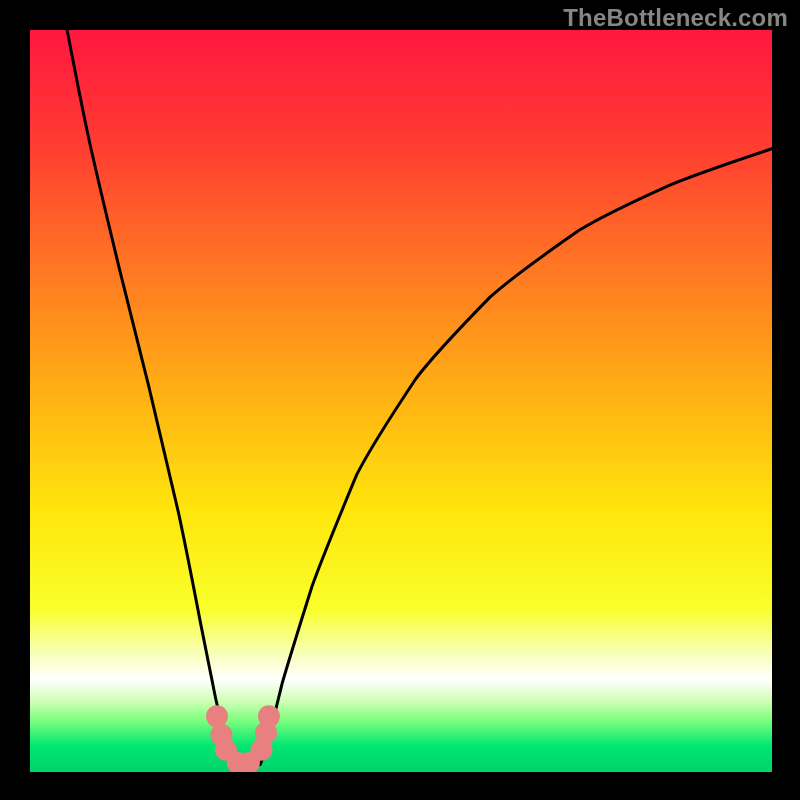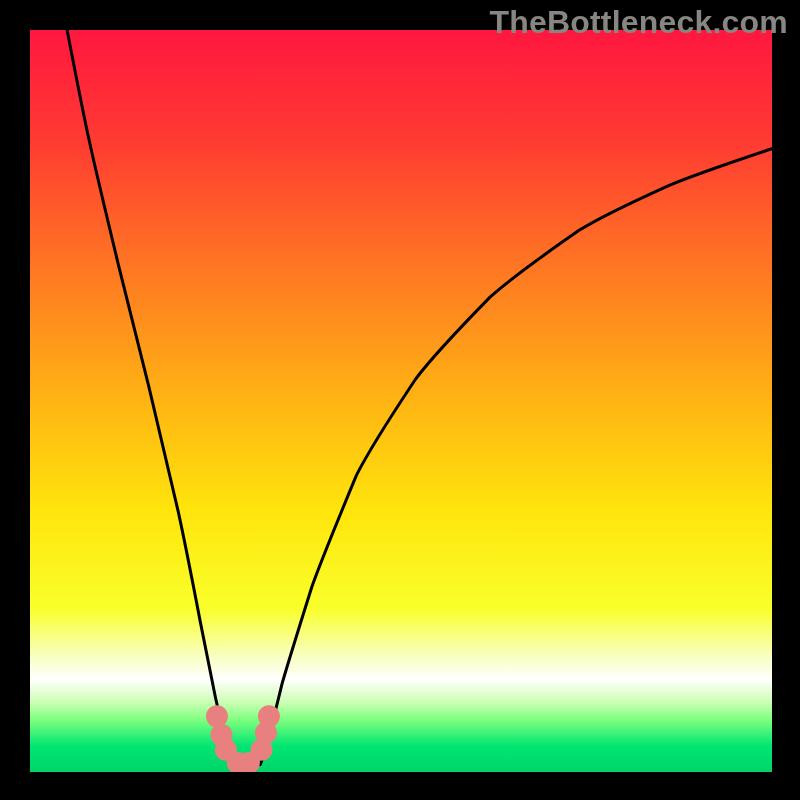--- a/index.html
+++ b/index.html
@@ -20,21 +20,21 @@
   }
   .plot {
     position: absolute;
     background: #fff;
   }
   .watermark {
     position: absolute;
     top: 4px;
     right: 12px;
     font-family: Arial, Helvetica, sans-serif;
-    font-size: 32px;
+    font-size: 24px;
     font-weight: 600;
     color: #888683;
     letter-spacing: 0.2px;
   }
 </style>
 </head>
 <body>
 
 <div class="frame">
   <div class="plot" id="plot" style="left: 30px; top: 30px; width: 742px; height: 742px;">

